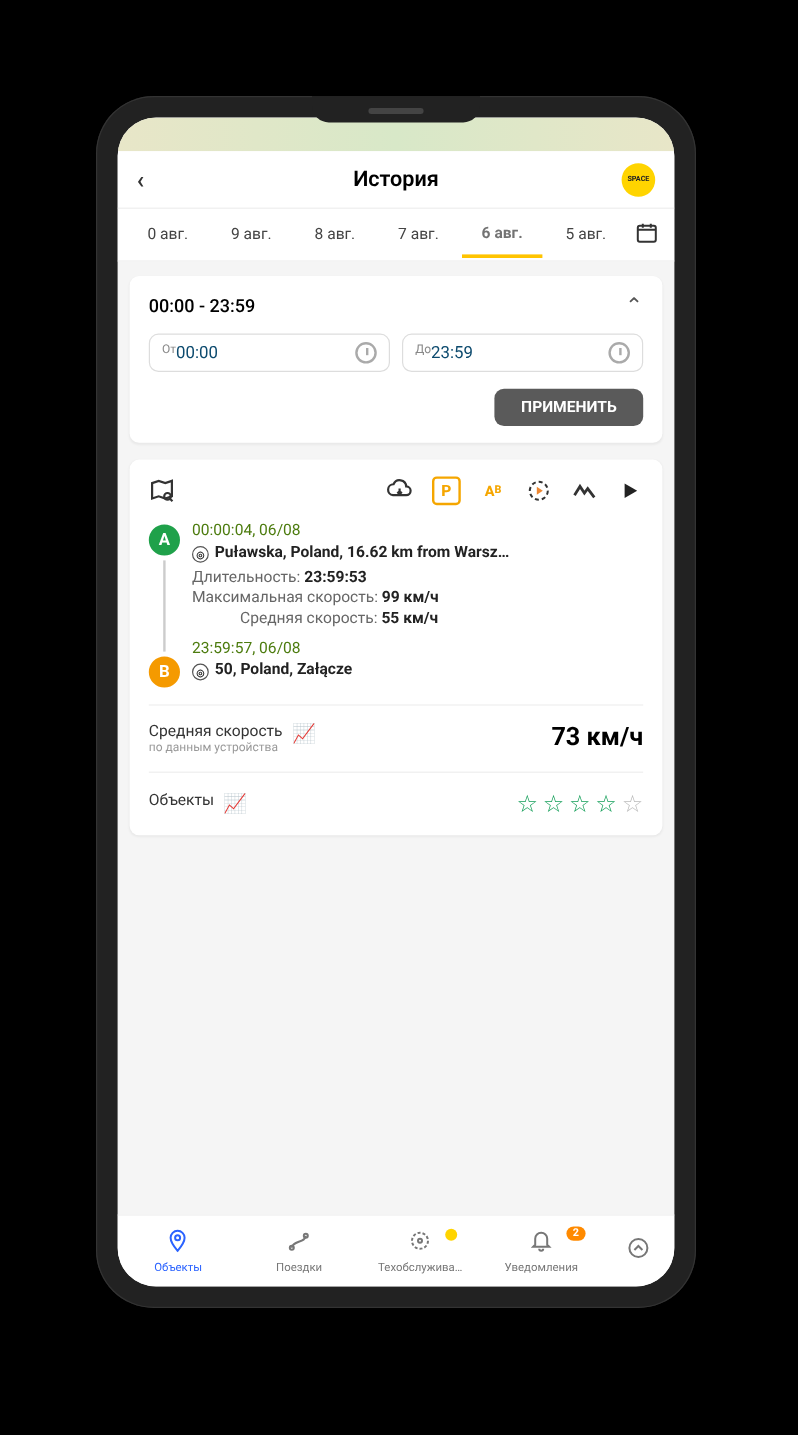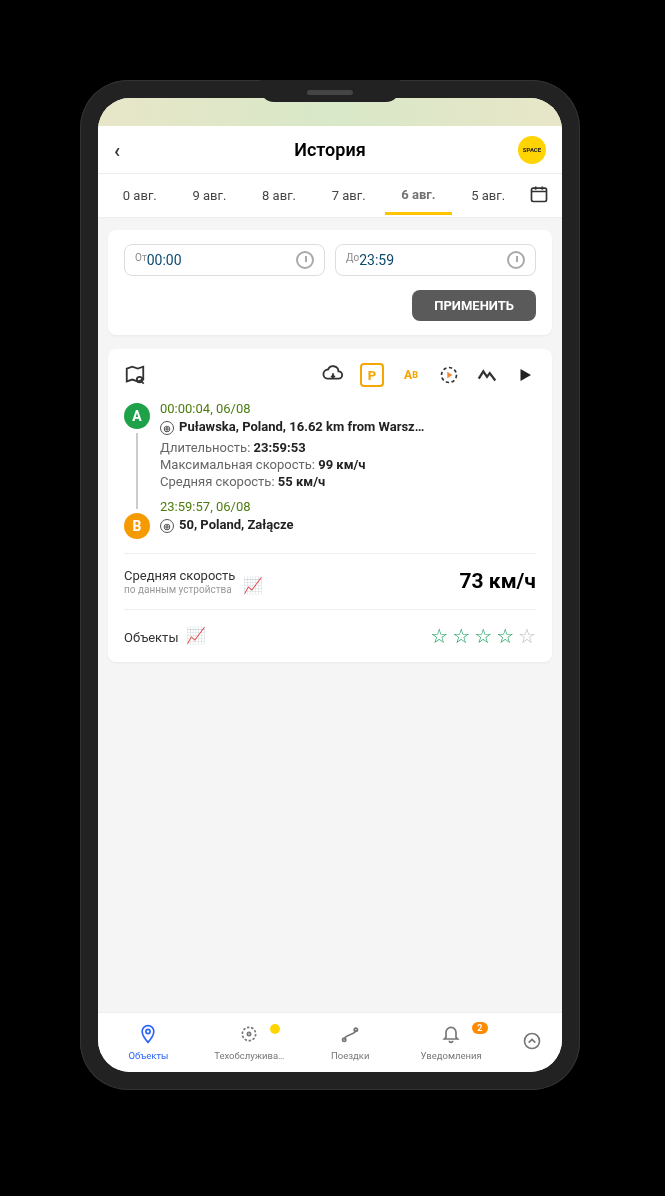--- a/index.html
+++ b/index.html
@@ -54,21 +54,21 @@
   .mark.b { background:#f59a00;}
   .trip-line { width:2px; flex:1; background:#ccc; margin:4px 0;}
   .trip-body { flex:1; font-size:13px;}
   .ts { color:#4d7c0f; font-weight:400; margin-bottom:3px;}
   .loc { display:flex; gap:5px; color:#222; font-weight:700; margin-bottom:5px;}
   .loc-ico { display:inline-flex;width:14px;height:14px;border:1.5px solid #555;border-radius:50%;align-items:center;justify-content:center;font-size:8px;margin-top:2px;}
   .stat { color:#666; margin-bottom:2px;}
   .stat b { color:#222; font-weight:700;}
   .trip-line-wrap { height:84px;}
   .metric-row { display:flex; align-items:center; justify-content:space-between; padding-top:14px; margin-top:14px; border-top:1px solid #eee;}
-  .metric-left { display:flex; align-items:flex-end; gap:8px;}
+  .metric-left { display:flex; align-items:flex-start; gap:8px;}
   .metric-title { font-size:13px; color:#333; line-height:1.2;}
   .metric-sub { font-size:10px; color:#999;}
   .metric-val { font-size:21px; font-weight:700;}
   .chart-ico { font-size:16px; color:#333;}
   .stars { display:flex; gap:4px;}
   .star { font-size:20px; color:#17a05b;}
   .star.empty { color:#bbb;}
   .bottom-nav { background:#fff; height:60px; display:flex; align-items:center; border-top:1px solid #eee;}
   .nav-item { flex:1; display:flex; flex-direction:column; align-items:center; gap:2px; font-size:9.5px; color:#777; cursor:pointer; position:relative;}
   .nav-item.active { color:#2b63ff;}
@@ -101,20 +101,24 @@
         <svg width="20" height="20" viewBox="0 0 24 24" fill="none" stroke="#333" stroke-width="2">
             <rect x="3" y="5" width="18" height="16" rx="2"></rect>
             <path d="M3 9h18M8 3v4M16 3v4"></path>
           </svg>
       </div>
     </div>
 
     <div class="content">
 
       <div class="card">
+        <div class="time-row">
+          <div class="time-row-title">00:00 - 23:59</div>
+          <div class="chev">⌃</div>
+        </div>
         <div class="time-inputs">
           <div class="time-field">
             <div class="tf-inner">
               <span class="tf-label">От</span>
               <span class="tf-val">00:00</span>
             </div>
             <span class="clock-ico"></span>
           </div>
           <div class="time-field">
             <div class="tf-inner">
@@ -173,21 +177,21 @@
             <div class="mark b">B</div>
           </div>
           <div class="trip-body">
             <div class="ts">00:00:04, 06/08</div>
             <div class="loc">
                 <span class="loc-ico">◎</span>
                 <span>Puławska, Poland, 16.62 km from Warsz…</span>
               </div>
             <div class="stat"><span>Длительность:</span> <b>23:59:53</b></div>
             <div class="stat"><span>Максимальная скорость:</span> <b>99 км/ч</b></div>
-            <div class="stat" style="margin-bottom:10px;"><span>Средняя скорость:</span> <b>55 км/ч</b></div>
+            <div class="stat" style="margin-bottom:10px;margin-left:40px;"><span>Средняя скорость:</span> <b>55 км/ч</b></div>
             <div class="ts">23:59:57, 06/08</div>
             <div class="loc">
                 <span class="loc-ico">◎</span>
                 <span>50, Poland, Załącze</span>
               </div>
           </div>
         </div>
 
         <div class="metric-row">
           <div class="metric-left">
@@ -221,40 +225,40 @@
       <div class="nav-item active">
         <span class="nav-ico">
           <svg width="20" height="20" viewBox="0 0 24 24" fill="none" stroke="#2b63ff" stroke-width="2">
               <path d="M12 2a7 7 0 0 1 7 7c0 5-7 13-7 13S5 14 5 9a7 7 0 0 1 7-7z"></path>
               <circle cx="12" cy="9" r="2.5"></circle>
             </svg>
         </span>
         <span>Объекты</span>
       </div>
       <div class="nav-item">
-        <span class="nav-dot"></span>
-        <span class="nav-ico">
-          <svg width="20" height="20" viewBox="0 0 24 24" fill="none" stroke="#777" stroke-width="2" stroke-dasharray="3 2">
-              <circle cx="12" cy="12" r="8"></circle>
-              <circle cx="12" cy="12" r="2" stroke-dasharray="0"></circle>
-            </svg>
-        </span>
-        <span>Техобслужива…</span>
-      </div>
-      <div class="nav-item">
         <span class="nav-ico">
           <svg width="20" height="20" viewBox="0 0 24 24" fill="none" stroke="#777" stroke-width="2">
               <path d="M5 19c0-7 14-5 14-12"></path>
               <circle cx="5" cy="19" r="2"></circle>
               <circle cx="19" cy="7" r="2"></circle>
             </svg>
         </span>
         <span>Поездки</span>
       </div>
       <div class="nav-item">
+        <span class="nav-dot"></span>
+        <span class="nav-ico">
+          <svg width="20" height="20" viewBox="0 0 24 24" fill="none" stroke="#777" stroke-width="2" stroke-dasharray="3 2">
+              <circle cx="12" cy="12" r="8"></circle>
+              <circle cx="12" cy="12" r="2" stroke-dasharray="0"></circle>
+            </svg>
+        </span>
+        <span>Техобслужива…</span>
+      </div>
+      <div class="nav-item">
         <span class="nav-badge">2</span>
         <span class="nav-ico">
           <svg width="20" height="20" viewBox="0 0 24 24" fill="none" stroke="#777" stroke-width="2">
               <path d="M6 16V10a6 6 0 1 1 12 0v6l2 2H4l2-2z"></path>
               <path d="M10 20a2 2 0 0 0 4 0"></path>
             </svg>
         </span>
         <span>Уведомления</span>
       </div>
       <div class="nav-item" style="flex:0.6">

